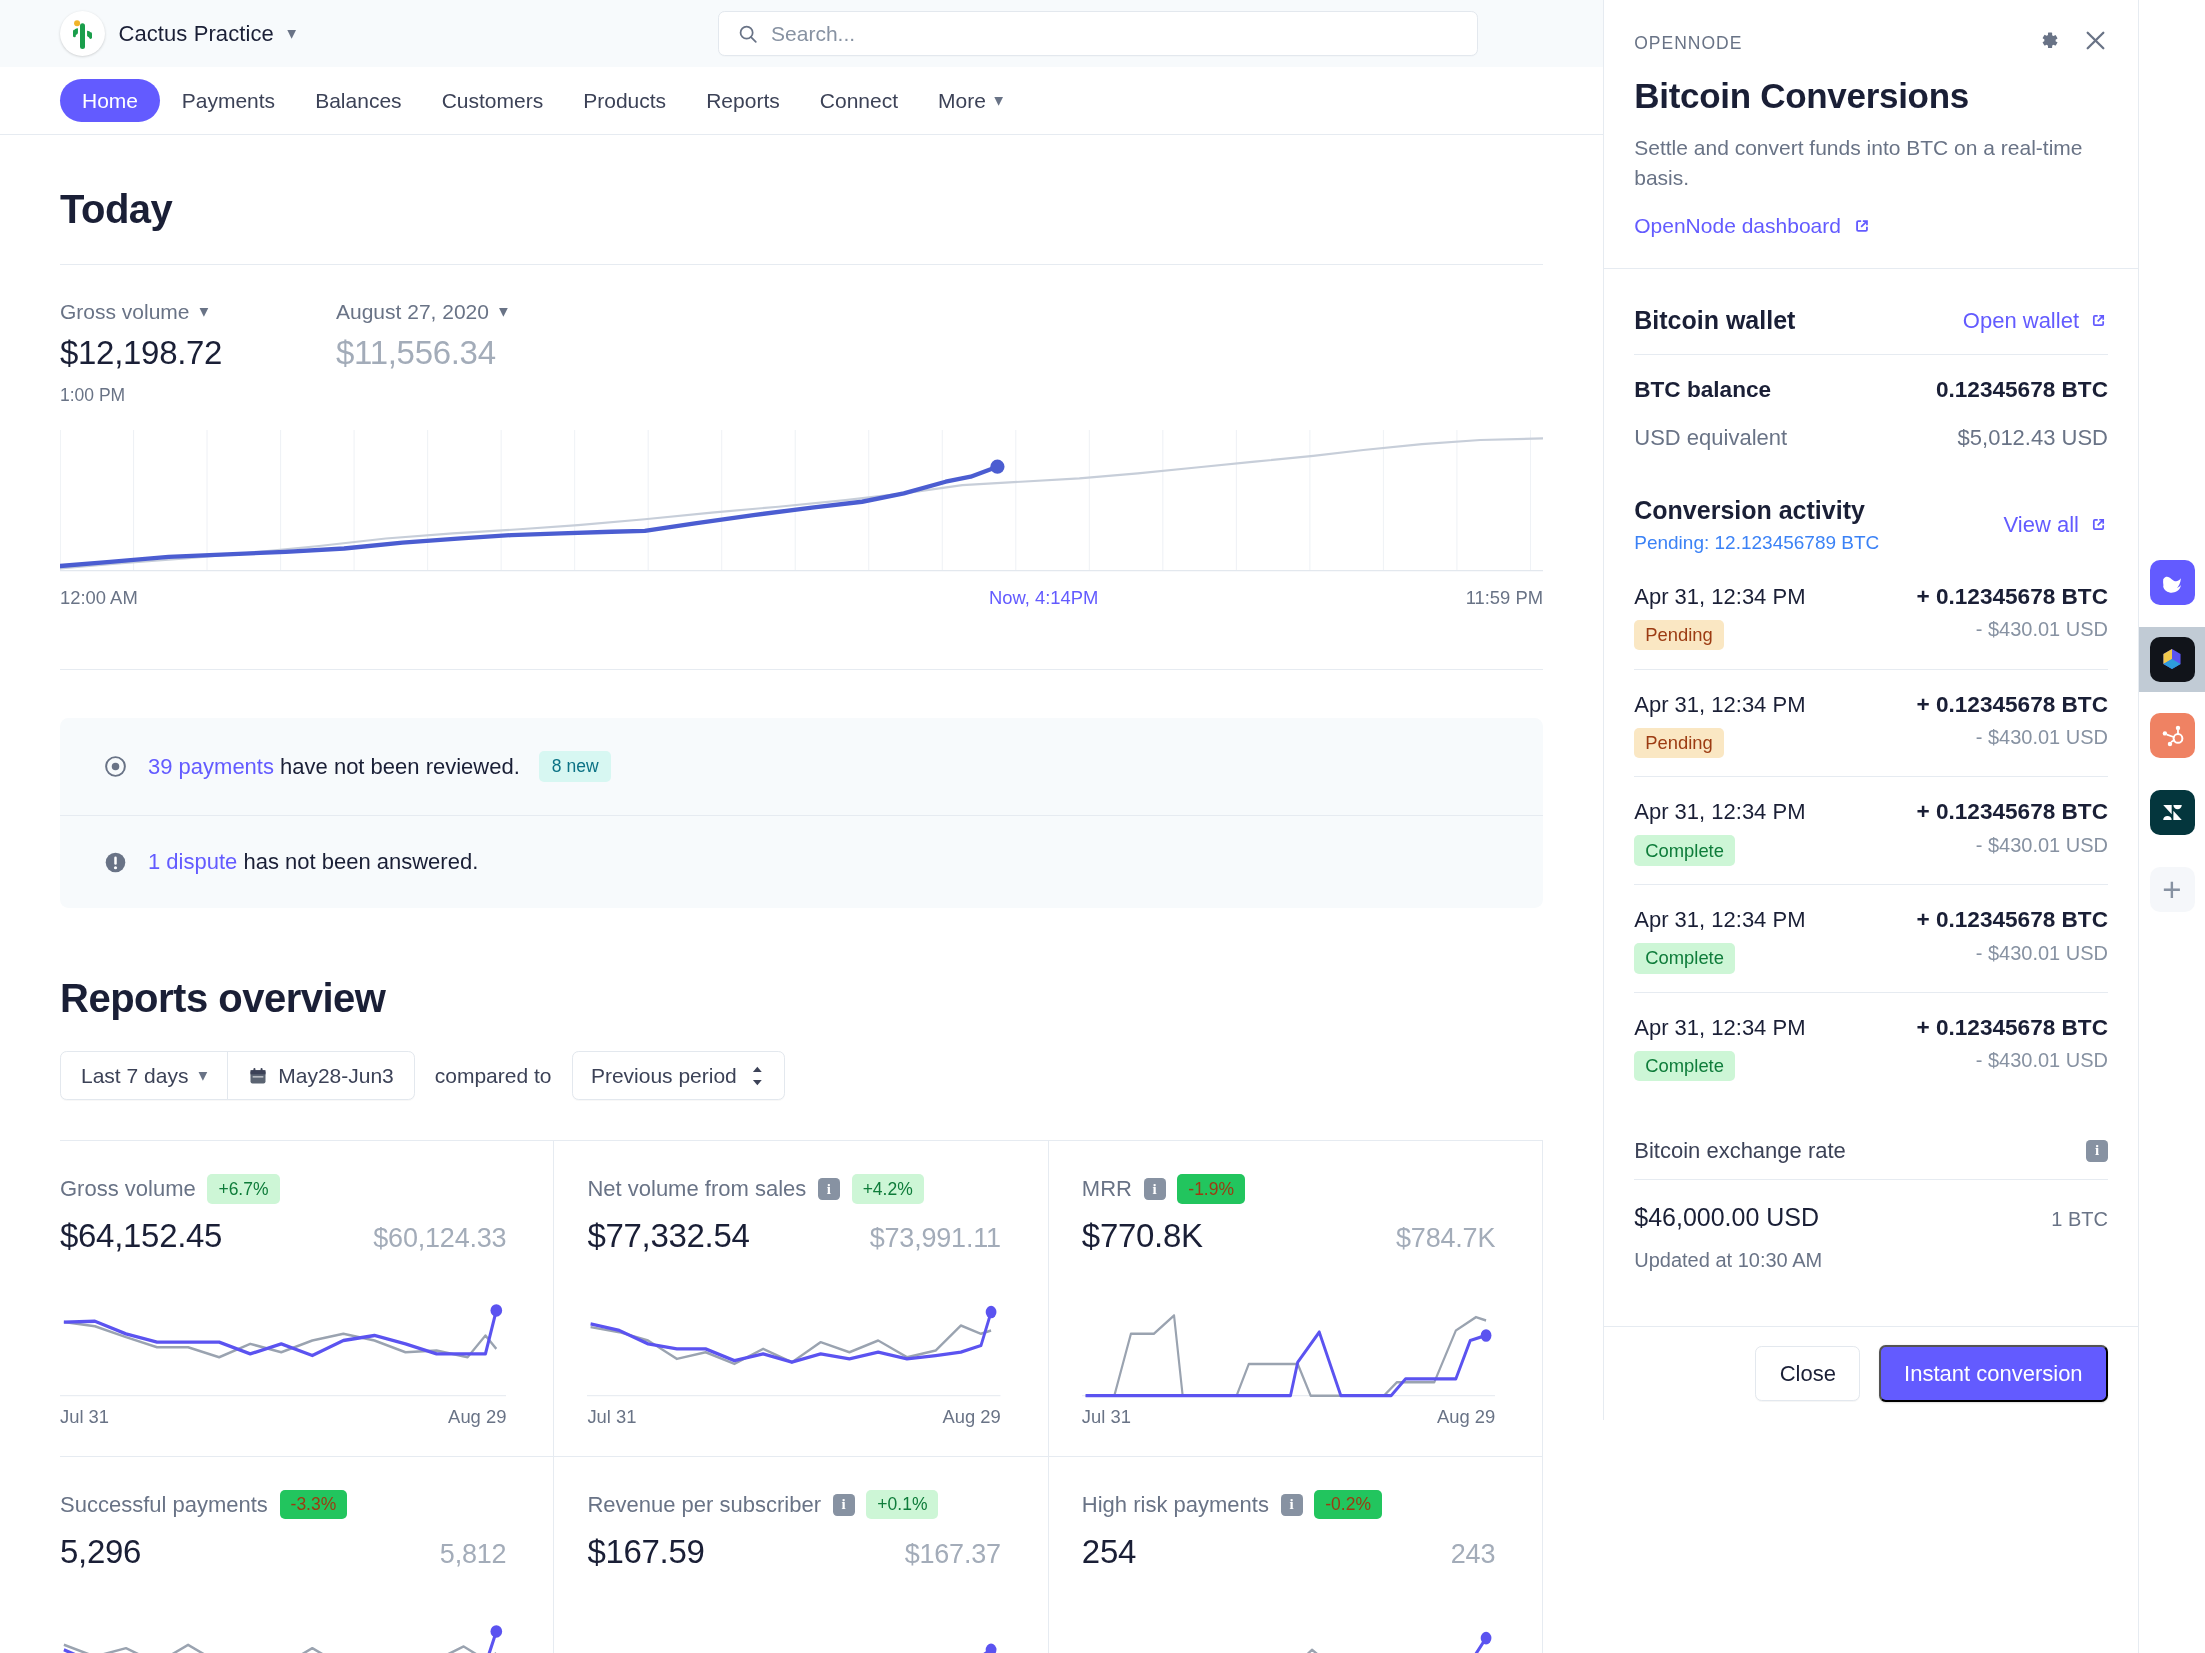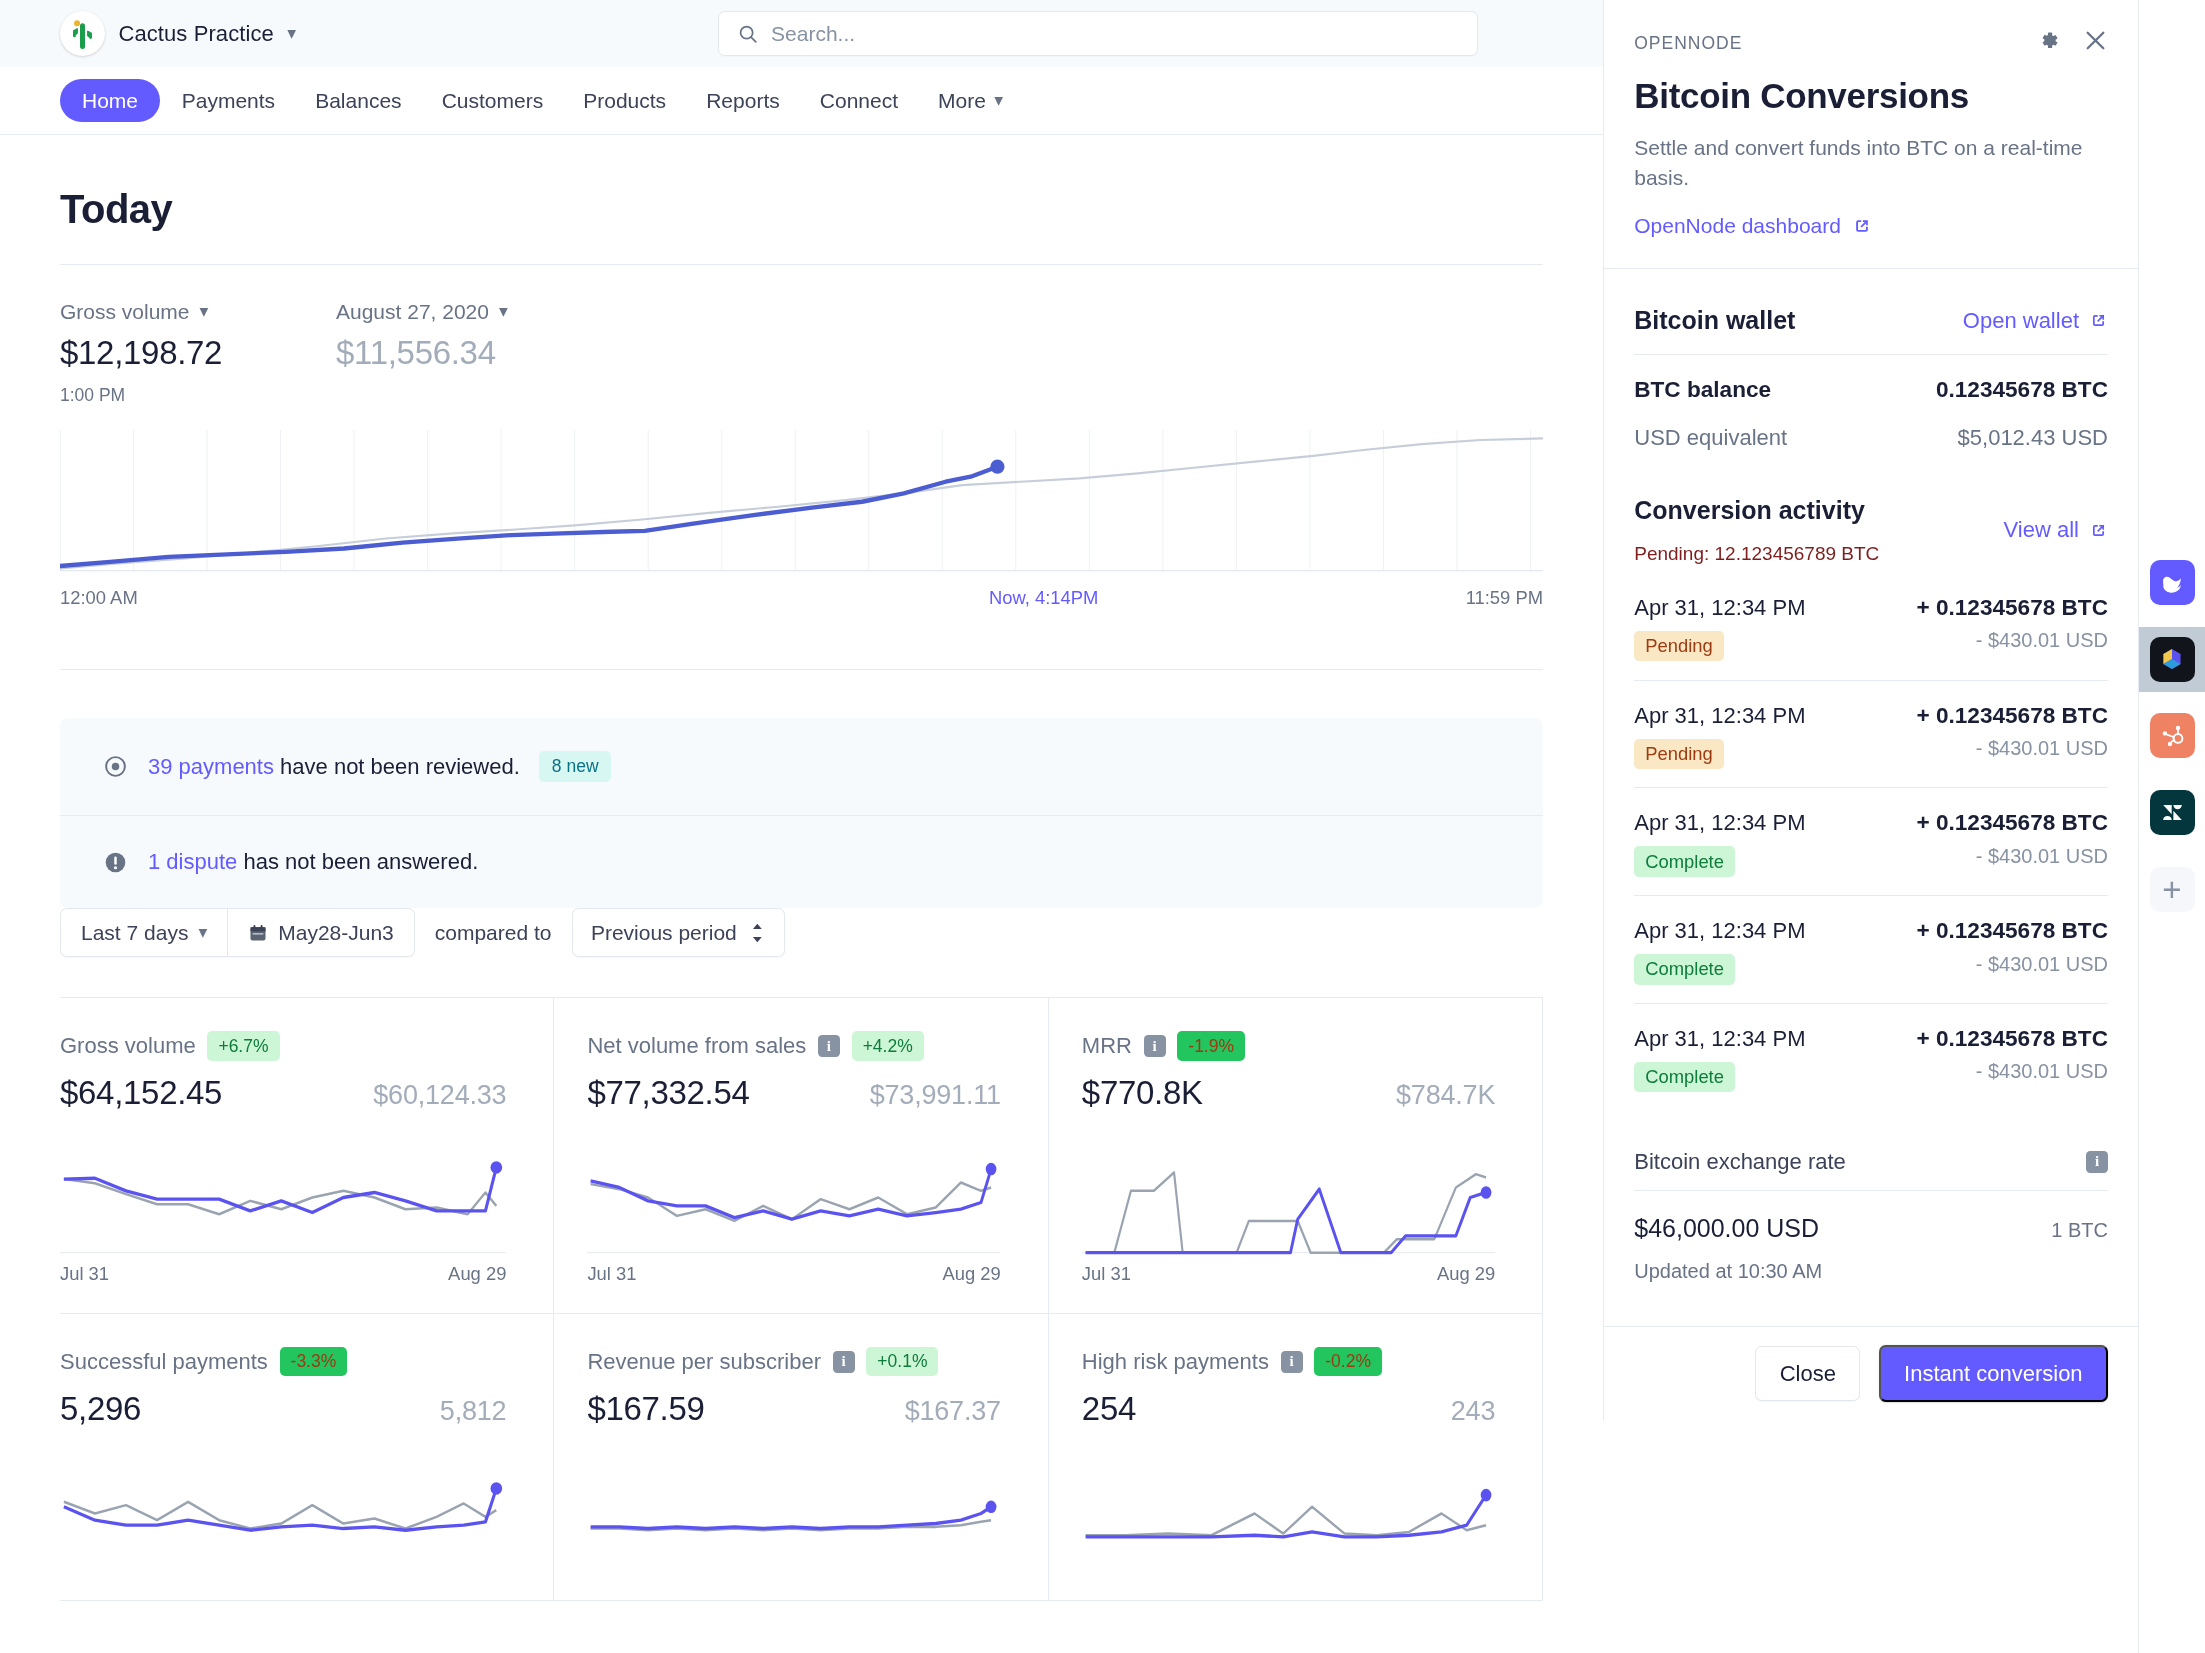--- a/index.html
+++ b/index.html
@@ -143,21 +143,21 @@
   .sec-action { color: #635bff; font-size: 22px; display:inline-flex; align-items:center; gap:10px; }
   .sec-rule { height:0.8px; background:#e6ebf1; margin-top: 18.4px; }
 
   .kv { display:flex; justify-content: space-between; align-items: baseline; margin-top: 22px; }
   .kv .k { font-size: 22.6px; color: #1a1f36; font-weight: 700; }
   .kv .v { font-size: 22.6px; color: #1a1f36; font-weight: 700; }
   .kv.sub .k { font-size: 22px; color: #697386; font-weight: 400; }
   .kv.sub .v { font-size: 22px; color: #697386; font-weight: 400; }
 
   .conv-head { padding-top: 45px; }
-  .conv-pending { font-size: 19px; color: #7f1d1d; margin-top: 18px; }
+  .conv-pending { font-size: 19px; color: #3b82f6; margin-top: 7px; }
 
   .activity { margin-top: 8.4px; }
   .act-row { display:flex; justify-content: space-between; align-items: flex-start;
              padding: 22px 0 18.4px 0; border-bottom: 0.8px solid #e6ebf1; }
   .act-left { display:flex; flex-direction: column; gap: 10px; }
   .act-date { font-size: 22px; color: #1a1f36; }
   .st { font-size: 18.4px; padding: 4.2px 11px; border-radius: 5px; align-self: flex-start; }
   .st.pending { background: #fae7c3; color: #9c3b12; }
   .st.complete { background: #cdf6d6; color: #0e7c3a; }
   .act-right { text-align: right; display:flex; flex-direction: column; gap: 8.4px; }
@@ -327,20 +327,21 @@
             <circle cx="12" cy="12" r="9.4" fill="#697386"></circle>
             <rect x="10.8" y="6.2" width="2.4" height="8" rx="1.2" fill="#fff"></rect>
             <circle cx="12" cy="17" r="1.5" fill="#fff"></circle>
           </svg>
           <div class="alert-text">
             <span class="alert-link">1 dispute</span><span> has not been answered.</span>
           </div>
         </div>
       </div>
 
+      <div class="h2">Reports overview</div>
       <div class="filters">
         <div class="seg">
           <div class="seg-btn">
             <span>Last 7 days</span>
             <span class="chev">▾</span>
           </div>
           <div class="seg-btn">
             <svg width="20" height="20" viewBox="0 0 24 24">
               <rect x="3" y="5" width="18" height="16" rx="2.4" fill="#5b6472"></rect>
               <rect x="3" y="5" width="18" height="5" fill="#3c4257"></rect>

